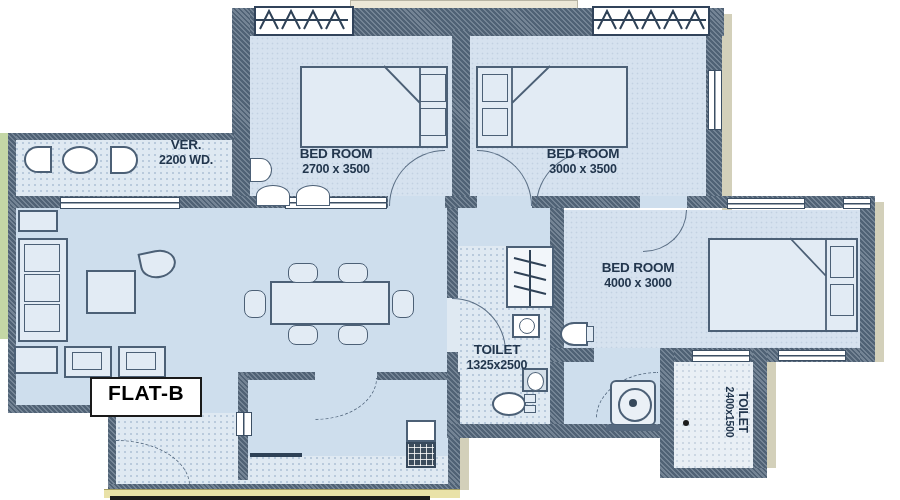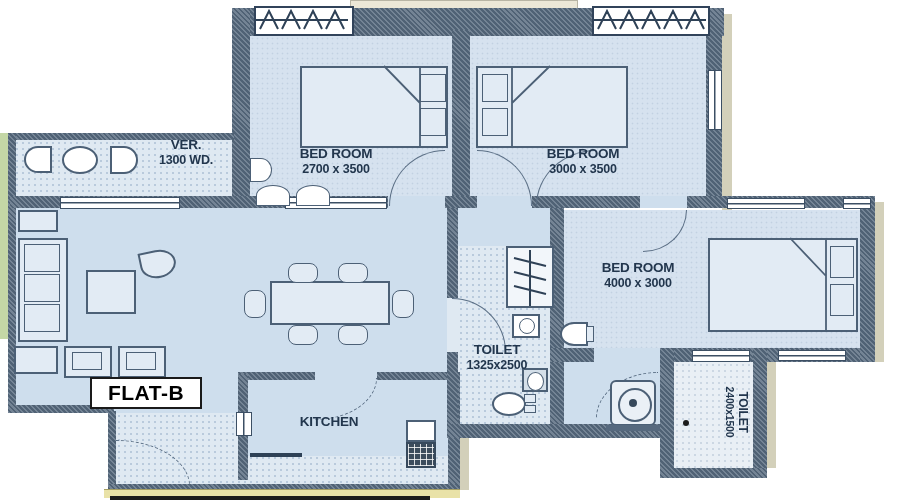--- a/index.html
+++ b/index.html
@@ -177,43 +177,42 @@
     <path d="M256 20 L348 20 M260 29 L269 11 L278 29 M282 29 L291 11 L300 29 M304 29 L313 11 L322 29 M326 29 L335 11 L344 29" stroke="#2e4156" stroke-width="2" fill="none"></path>
     <path d="M594 20 L706 20 M598 29 L607 11 L616 29 M620 29 L629 11 L638 29 M642 29 L651 11 L660 29 M664 29 L673 11 L682 29 M686 29 L695 11 L704 29" stroke="#2e4156" stroke-width="2" fill="none"></path>
     <path d="M530 250 L530 306 M514 258 L546 266 M514 272 L546 280 M514 286 L546 294" stroke="#2e4156" stroke-width="2" fill="none"></path>
     <path d="M420 66 L420 148 M384 66 L420 103" stroke="#4c6076" stroke-width="1.8" fill="none"></path>
     <path d="M512 66 L512 148 M550 66 L512 103" stroke="#4c6076" stroke-width="1.8" fill="none"></path>
     <path d="M826 238 L826 332 M790 238 L826 276" stroke="#4c6076" stroke-width="1.8" fill="none"></path>
   </svg>
 
   <div class="abs lbl" style="left:144px;top:137px;width:84px">
     <span class="nm">VER.</span>
-    <span class="dm">1300 WD.</span>
+    <span class="dm">2200 WD.</span>
   </div>
   <div class="abs lbl" style="left:278px;top:146px;width:116px">
     <span class="nm">BED ROOM</span>
     <span class="dm">2700 x 3500</span>
   </div>
   <div class="abs lbl" style="left:524px;top:146px;width:118px">
     <span class="nm">BED ROOM</span>
     <span class="dm">3000 x 3500</span>
   </div>
   <div class="abs lbl" style="left:578px;top:260px;width:120px">
     <span class="nm">BED ROOM</span>
     <span class="dm">4000 x 3000</span>
   </div>
   <div class="abs lbl" style="left:268px;top:414px;width:122px">
-    <span class="nm">KITCHEN</span>
   </div>
   <div class="abs lbl" style="left:444px;top:342px;width:106px">
     <span class="nm">TOILET</span>
     <span class="dm">1325x2500</span>
   </div>
   <div class="abs lbl vwrap" style="left:670px;top:384px;width:104px;height:56px">
     <span class="nm" style="font-size:12px">TOILET</span>
     <span class="dm" style="font-size:10.5px">2400x1500</span>
   </div>
-  <div class="abs flatb" style="left:90px;top:377px;width:112px;height:32px">FLAT-B</div>
+  <div class="abs flatb" style="left:90px;top:377px;width:112px;height:40px">FLAT-B</div>
 
   <div class="abs yellow" style="left:104px;top:489px;width:356px;height:8px"></div>
   <div class="abs black" style="left:110px;top:496px;width:320px;height:4px"></div>
 
 </div>
 
 </body></html>

